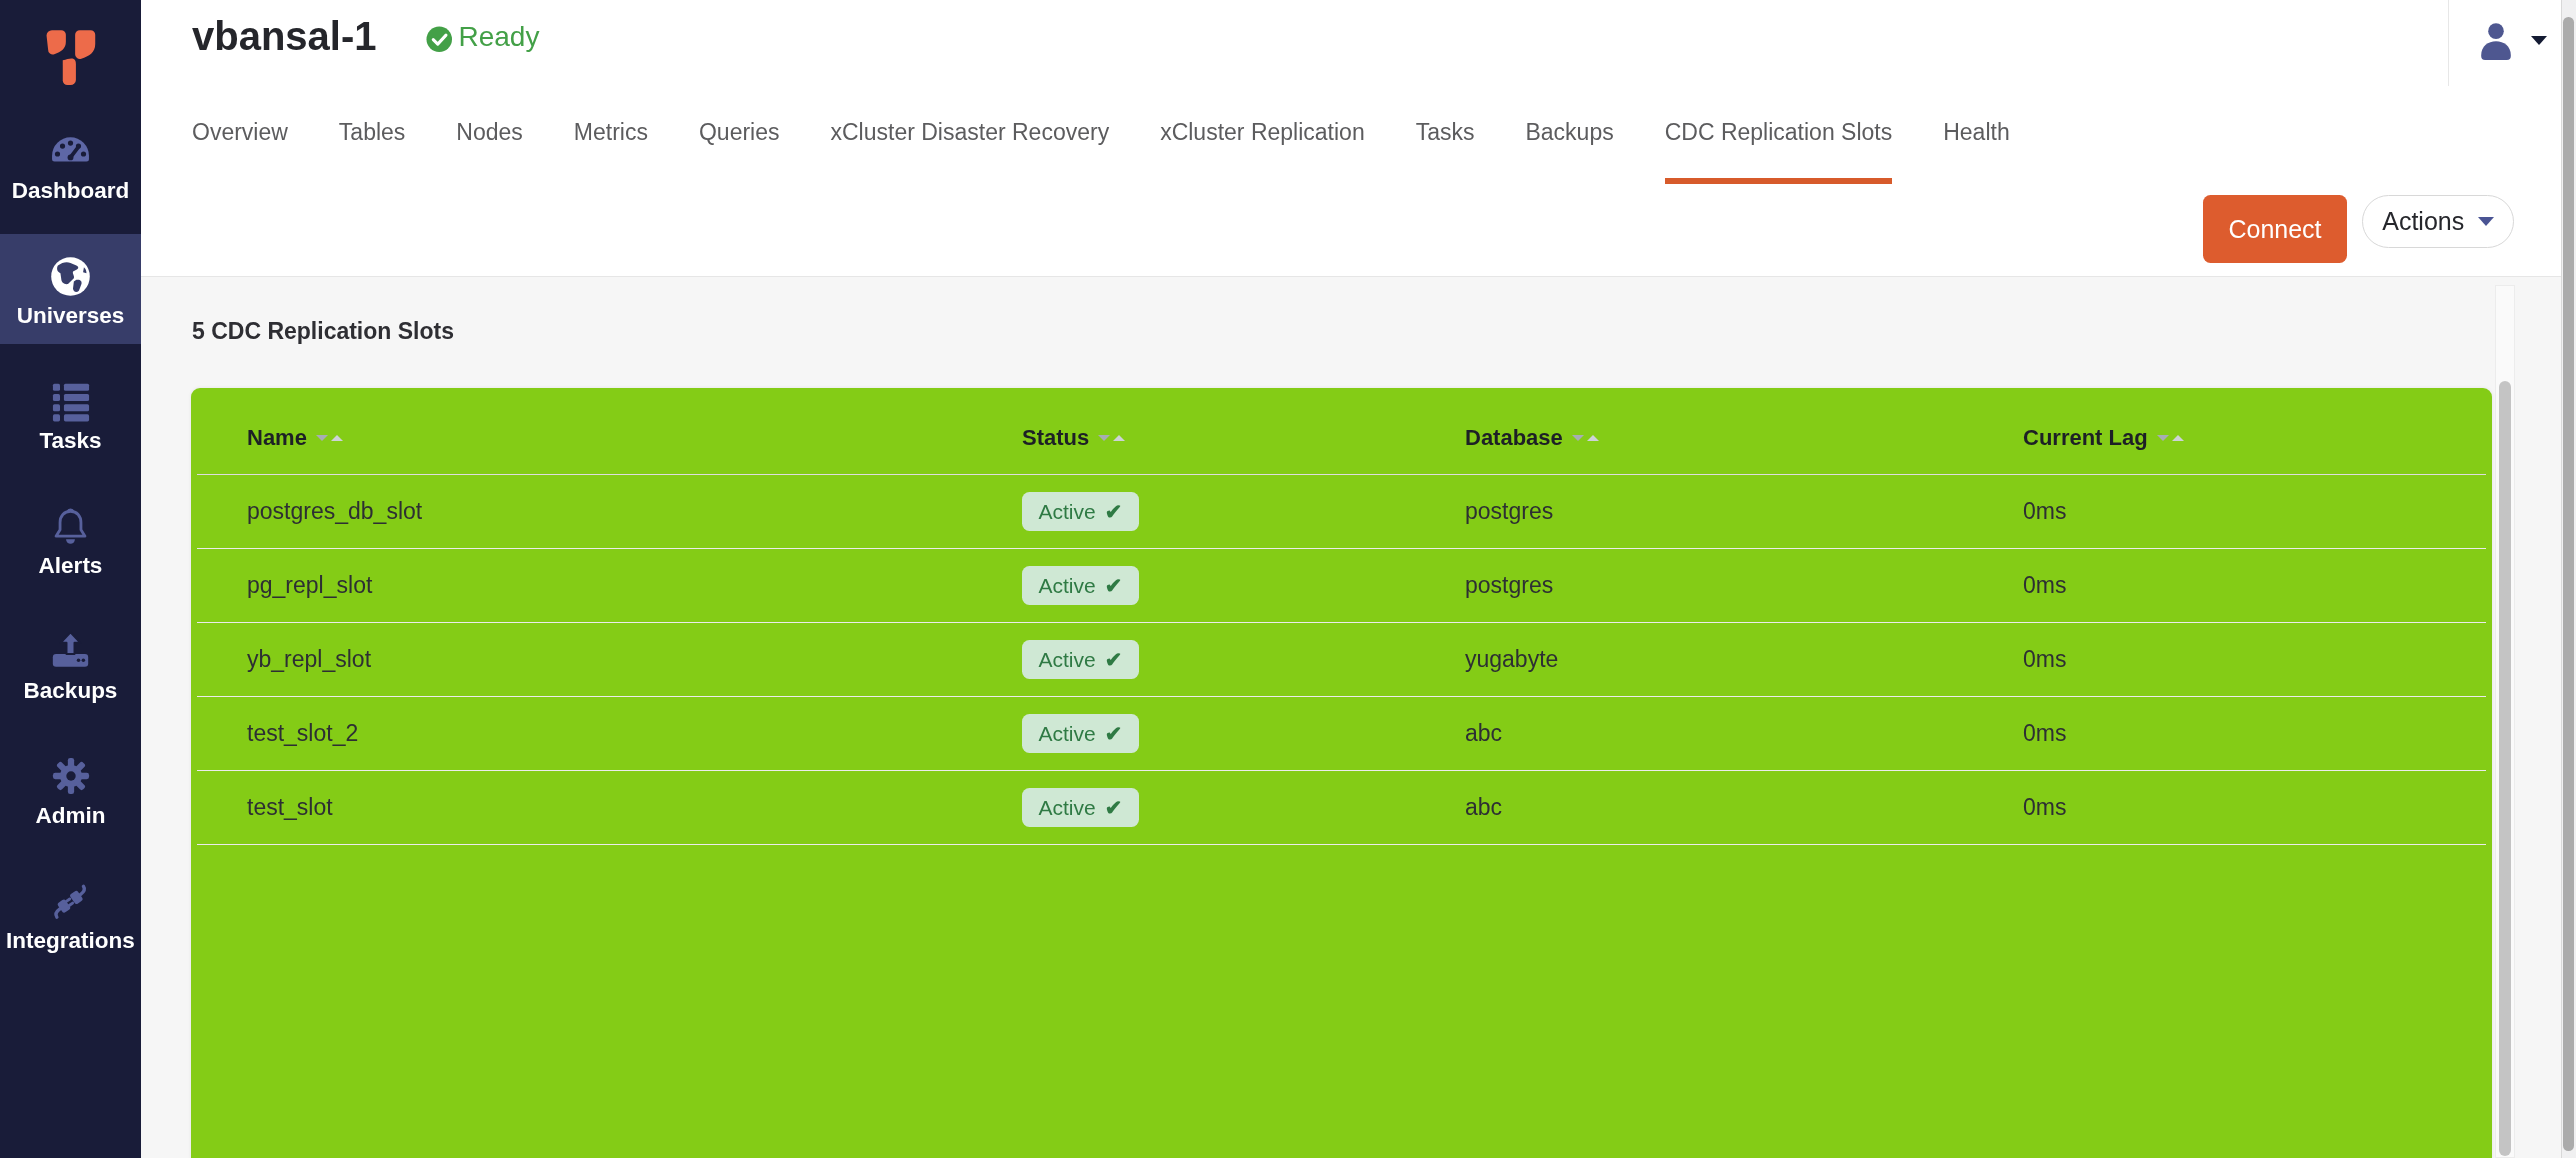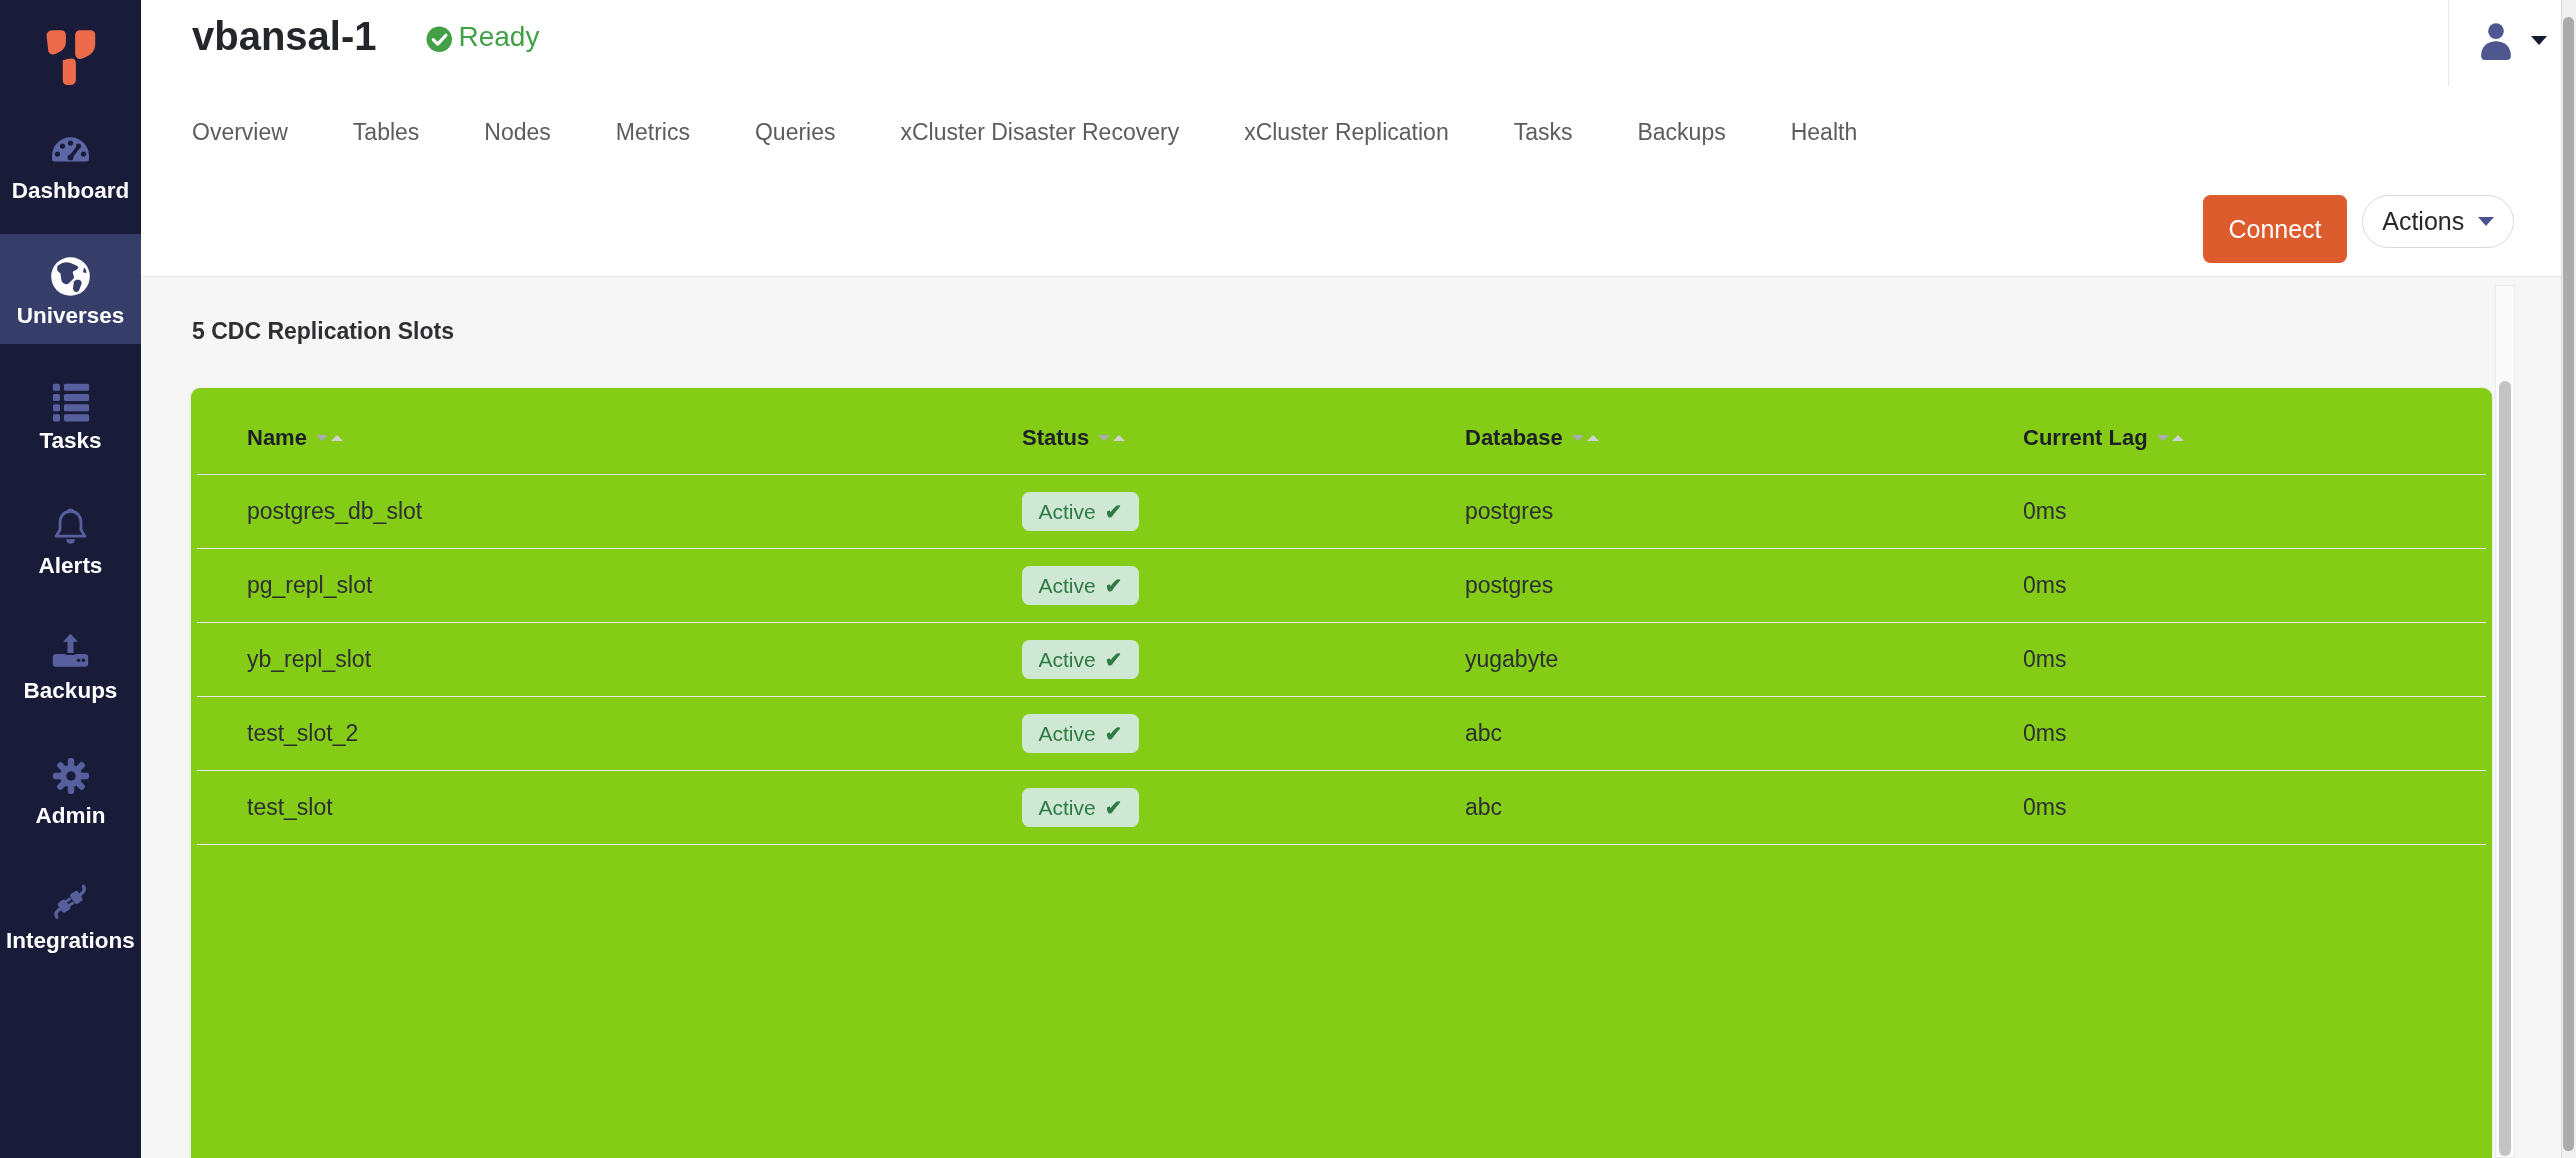--- a/index.html
+++ b/index.html
@@ -21,21 +21,21 @@
   .ready-wrap { position:absolute; left:425px; top:21px; display:flex; align-items:flex-end; gap:5px; }
   .ready-text { color:#43a047; font-size:28px; font-weight:500; }
   .topbar-sep { position:absolute; left:2448px; top:0; width:0.8px; height:86px; background:#e7e7e7; }
   .user-menu { position:absolute; left:2478px; top:13.5px; width:83px; height:53px; display:flex;
                align-items:center; gap:16.5px; cursor:pointer; }
   .caret { width:0; height:0; border-left:8.3px solid transparent; border-right:8.3px solid transparent; }
   .caret-dark { border-top:9.8px solid #141b33; }
   .caret-blue { border-top:9px solid #4a5494; margin-left:13.5px; }
 
   
-  .tabs { position:absolute; left:192px; top:119px; display:flex; gap:65px; }
+  .tabs { position:absolute; left:192px; top:119px; display:flex; gap:51px; }
   .tab { font-size:23px; color:#5c5c5e; padding-bottom:32px; cursor:pointer; white-space:nowrap; }
   .tab.active { border-bottom:6px solid #d75b2b; }
 
   
   .btn-connect { position:absolute; left:2203px; top:195px; width:144px; height:68px; background:#dd5c2e;
                  border:none; border-radius:7.5px; color:#ffffff; font-size:25px; font-weight:400;
                  font-family:"Liberation Sans",sans-serif; cursor:pointer; }
   .btn-actions { position:absolute; left:2362px; top:195px; width:152px; height:53px; background:#ffffff;
                  border:1.5px solid #d8d8d8; border-radius:34px; color:#26272c; font-size:25px;
                  font-family:"Liberation Sans",sans-serif; cursor:pointer; display:flex;
@@ -214,20 +214,21 @@
   <div class="tabs">
     <span class="tab">Overview</span>
     <span class="tab">Tables</span>
     <span class="tab">Nodes</span>
     <span class="tab">Metrics</span>
     <span class="tab">Queries</span>
     <span class="tab">xCluster Disaster Recovery</span>
     <span class="tab">xCluster Replication</span>
     <span class="tab">Tasks</span>
     <span class="tab">Backups</span>
+    <span class="tab active">CDC Replication Slots</span>
     <span class="tab">Health</span>
   </div>
 
   <button class="btn-connect">Connect</button>
   <button class="btn-actions">
     <span>Actions</span>
     <span class="caret caret-blue"></span>
   </button>
 
   <div class="content-bg"></div>

